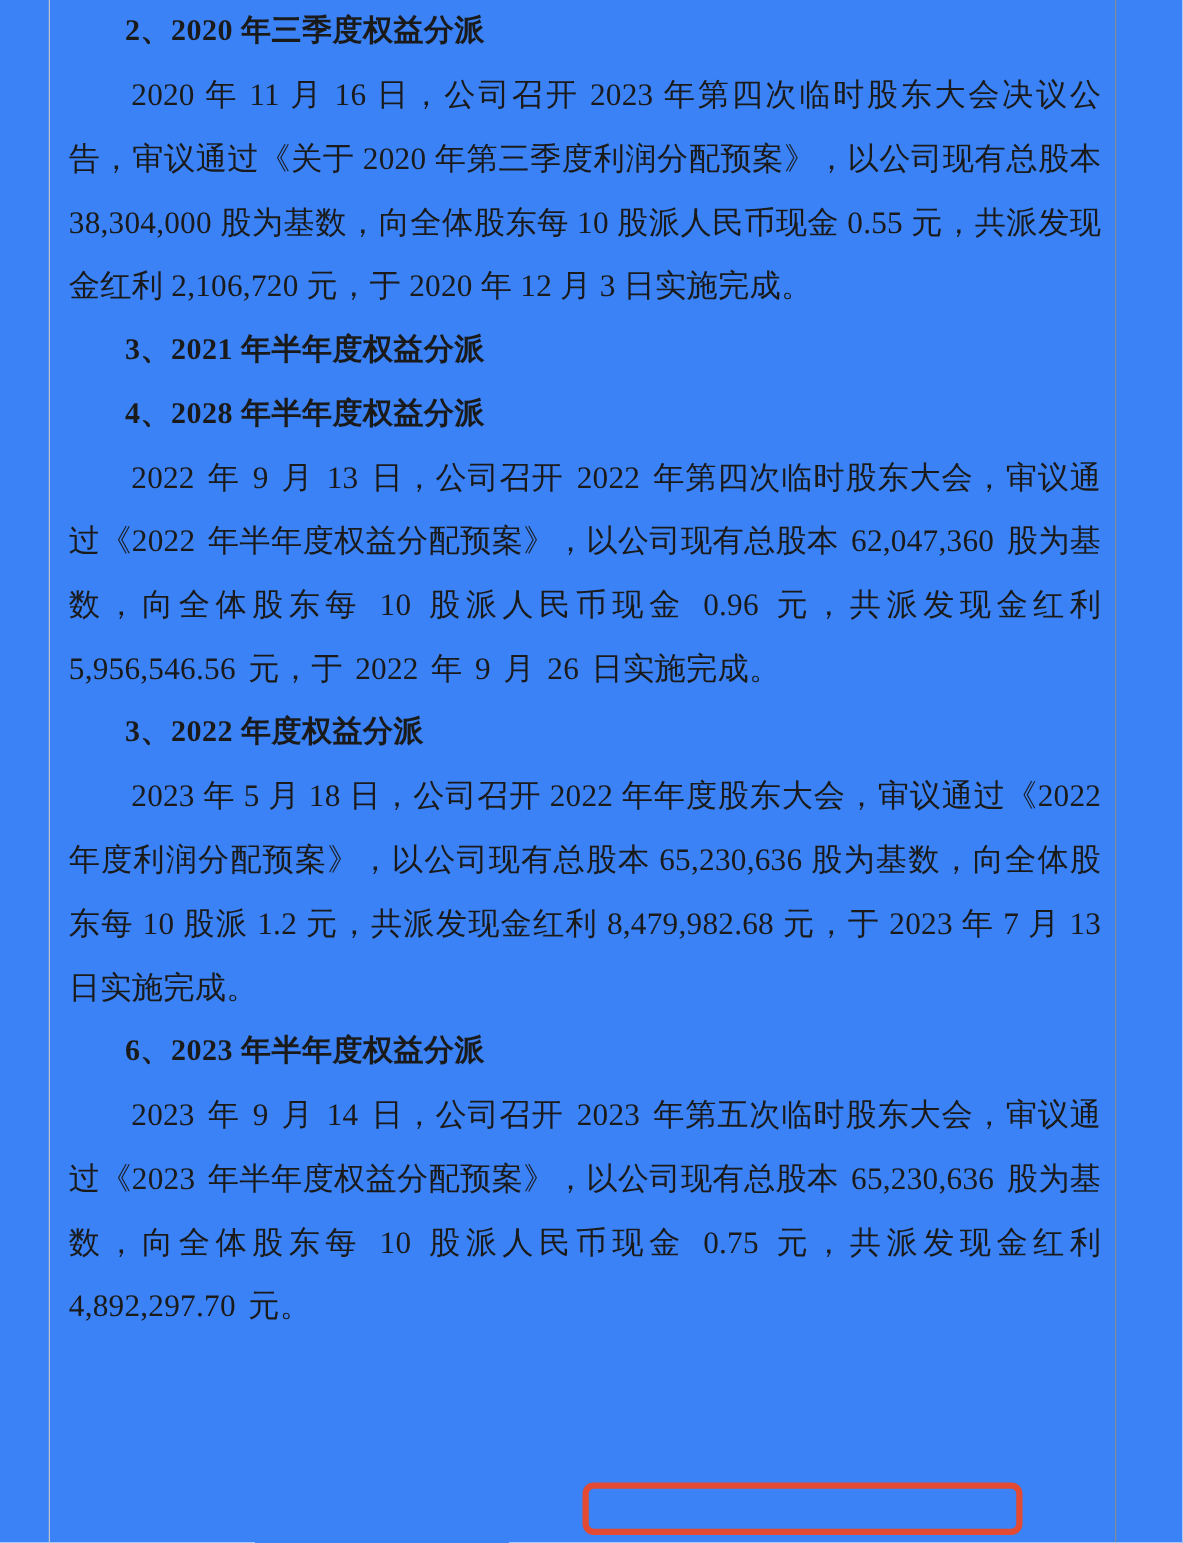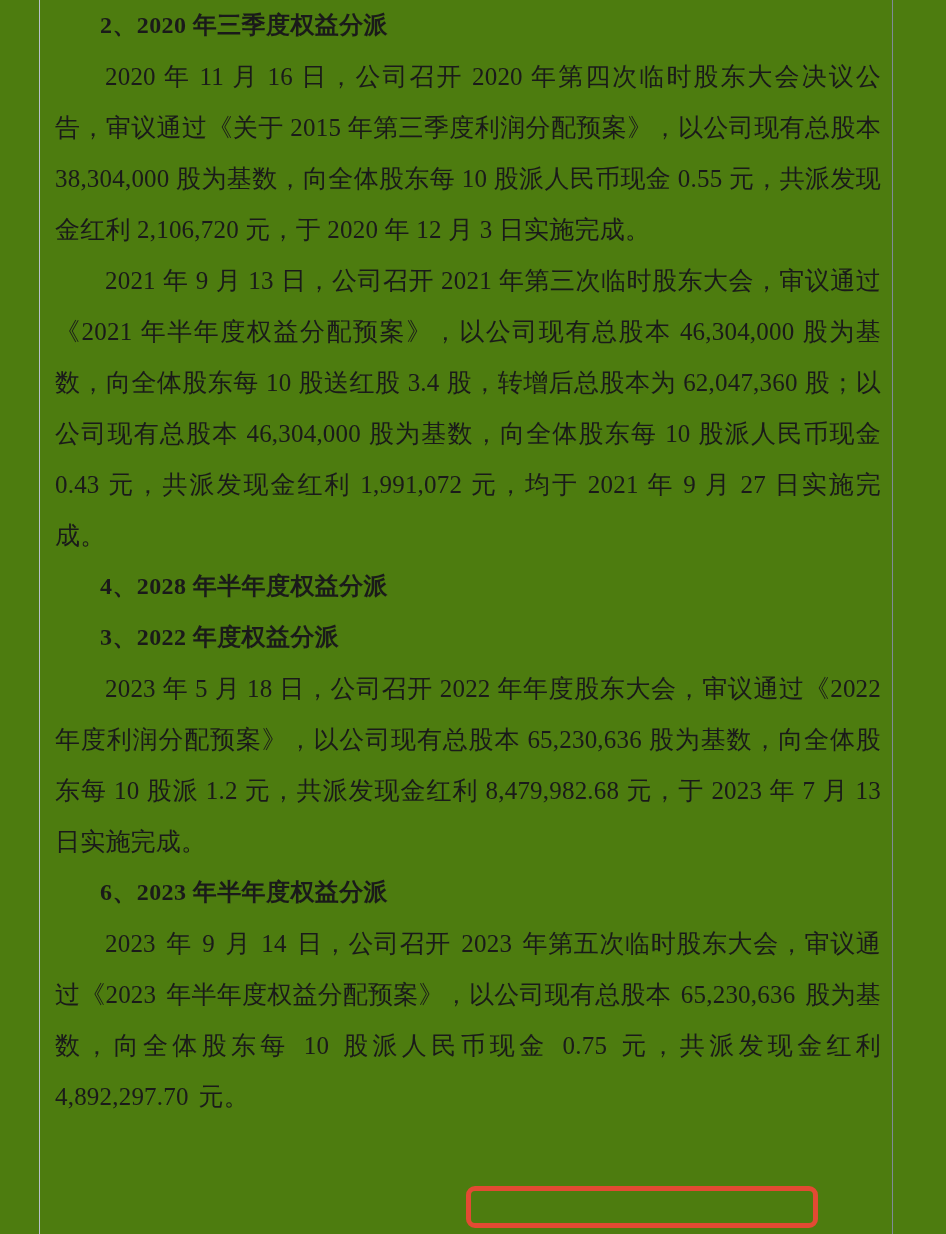--- a/index.html
+++ b/index.html
@@ -4,21 +4,21 @@
 <style>
   html, body {
     margin: 0;
     padding: 0;
     background: #ffffff;
   }
   #page {
     position: relative;
     width: 946px;
     height: 1234px;
-    background: #4d7c0f;
+    background: #3b82f6;
     overflow: hidden;
     font-family: "Liberation Serif", "DejaVu Serif", serif;
     color: #1a1a1a;
   }
   
   .page-rule {
     position: absolute;
     top: 0;
     width: 1px;
     height: 1234px;
@@ -78,25 +78,26 @@
 <body>
 
 <div id="page">
 
   <div class="page-rule left"></div>
   <div class="page-rule right"></div>
 
   <div id="content">
 
     <h3 class="section-heading">2、2020 年三季度权益分派</h3>
-    <p class="body-para tight">2020 年 11 月 16 日，公司召开 2020 年第四次临时股东大会决议公告，审议通过《关于 2015 年第三季度利润分配预案》，以公司现有总股本 38,304,000 股为基数，向全体股东每 10 股派人民币现金 0.55 元，共派发现金红利 2,106,720 元，于 2020 年 12 月 3 日实施完成。</p>
+    <p class="body-para tight">2020 年 11 月 16 日，公司召开 2023 年第四次临时股东大会决议公告，审议通过《关于 2020 年第三季度利润分配预案》，以公司现有总股本 38,304,000 股为基数，向全体股东每 10 股派人民币现金 0.55 元，共派发现金红利 2,106,720 元，于 2020 年 12 月 3 日实施完成。</p>
 
-    <p class="body-para">2021 年 9 月 13 日，公司召开 2021 年第三次临时股东大会，审议通过《2021 年半年度权益分配预案》，以公司现有总股本 46,304,000 股为基数，向全体股东每 10 股送红股 3.4 股，转增后总股本为 62,047,360 股；以公司现有总股本 46,304,000 股为基数，向全体股东每 10 股派人民币现金 0.43 元，共派发现金红利 1,991,072 元，均于 2021 年 9 月 27 日实施完成。</p>
+    <h3 class="section-heading gap-before">3、2021 年半年度权益分派</h3>
 
     <h3 class="section-heading gap-before">4、2028 年半年度权益分派</h3>
+    <p class="body-para loose">2022 年 9 月 13 日，公司召开 2022 年第四次临时股东大会，审议通过《2022 年半年度权益分配预案》，以公司现有总股本 62,047,360 股为基数，向全体股东每 10 股派人民币现金 0.96 元，共派发现金红利 5,956,546.56 元，于 2022 年 9 月 26 日实施完成。</p>
 
     <h3 class="section-heading gap-before">3、2022 年度权益分派</h3>
     <p class="body-para tight">2023 年 5 月 18 日，公司召开 2022 年年度股东大会，审议通过《2022 年度利润分配预案》，以公司现有总股本 65,230,636 股为基数，向全体股东每 10 股派 1.2 元，共派发现金红利 8,479,982.68 元，于 2023 年 7 月 13 日实施完成。</p>
 
     <h3 class="section-heading gap-before">6、2023 年半年度权益分派</h3>
     <p class="body-para loose">2023 年 9 月 14 日，公司召开 2023 年第五次临时股东大会，审议通过《2023 年半年度权益分配预案》，以公司现有总股本 65,230,636 股为基数，向全体股东每 10 股派人民币现金 0.75 元，共派发现金红利 4,892,297.70 元。</p>
 
   </div>
 
   <div class="highlight-box" style="border-color: rgb(227, 74, 51);"></div>

